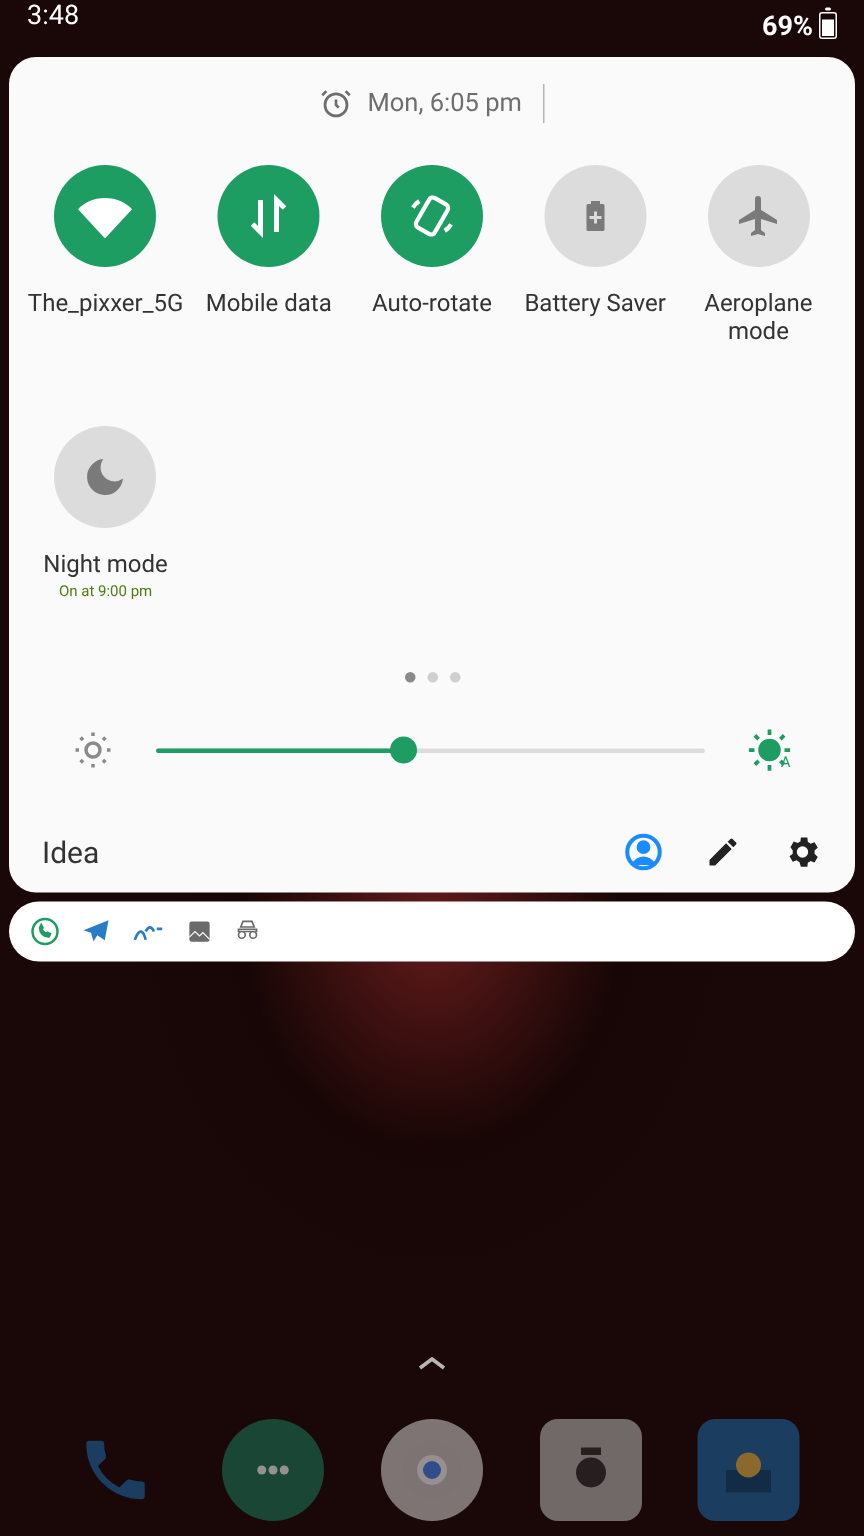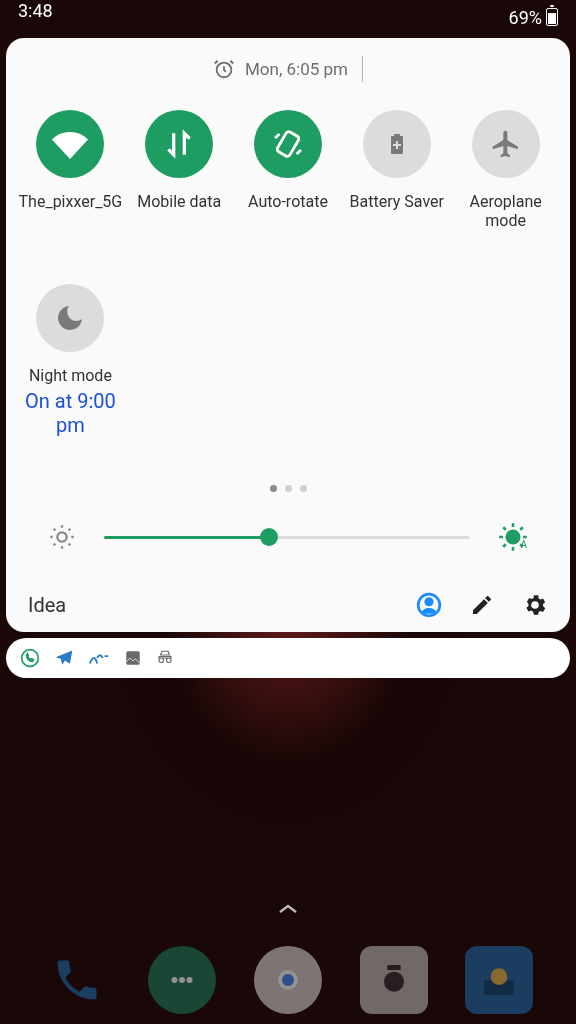--- a/index.html
+++ b/index.html
@@ -20,21 +20,21 @@
     .status-bar {
       position: relative;
       z-index: 10;
       height: 34px;
       display: flex;
       justify-content: space-between;
       padding: 0 18px;
       color: #fff;
       font-size: 18px;
     }
-    .status-right { display: flex; align-items: center; gap: 4px; }
+    .status-right { display: flex; align-items: center; gap: 4px; font-weight: bold; }
     .battery-icon { width: 12px; height: 18px; border: 1.5px solid #fff; border-radius: 2px; position: relative; }
     .battery-icon::before { content: ''; position: absolute; top: -4px; left: 3px; width: 4px; height: 2px; background: #fff; border-radius: 1px; }
     .battery-icon::after { content: ''; position: absolute; bottom: 1px; left: 1px; right: 1px; height: 69%; background: #fff; }
     .qs-panel {
       position: relative;
       z-index: 5;
       margin: 4px 6px;
       background: #fafafa;
       border-radius: 18px;
       padding: 18px 0 14px;
@@ -66,21 +66,21 @@
       width: 68px;
       height: 68px;
       border-radius: 50%;
       display: flex;
       align-items: center;
       justify-content: center;
     }
     .tile-on { background: #1e9d62; color: #fff; }
     .tile-off { background: #dcdcdc; color: #7a7a7a; }
     .tile-label { color: #333; font-size: 16px; text-align: center; }
-    .tile-sub { color: #1d4ed8; font-size: 20px; text-align: center; margin-top: -10px; }
+    .tile-sub { color: #4d7c0f; font-size: 10px; text-align: center; margin-top: -10px; }
     .dots { display: flex; justify-content: center; gap: 8px; margin: 48px 0 30px; }
     .dot { width: 7px; height: 7px; border-radius: 50%; background: #cfcfcf; }
     .dot.active { background: #8a8a8a; }
     .brightness {
       display: flex;
       align-items: center;
       gap: 28px;
       padding: 0 42px;
       margin-bottom: 40px;
     }

